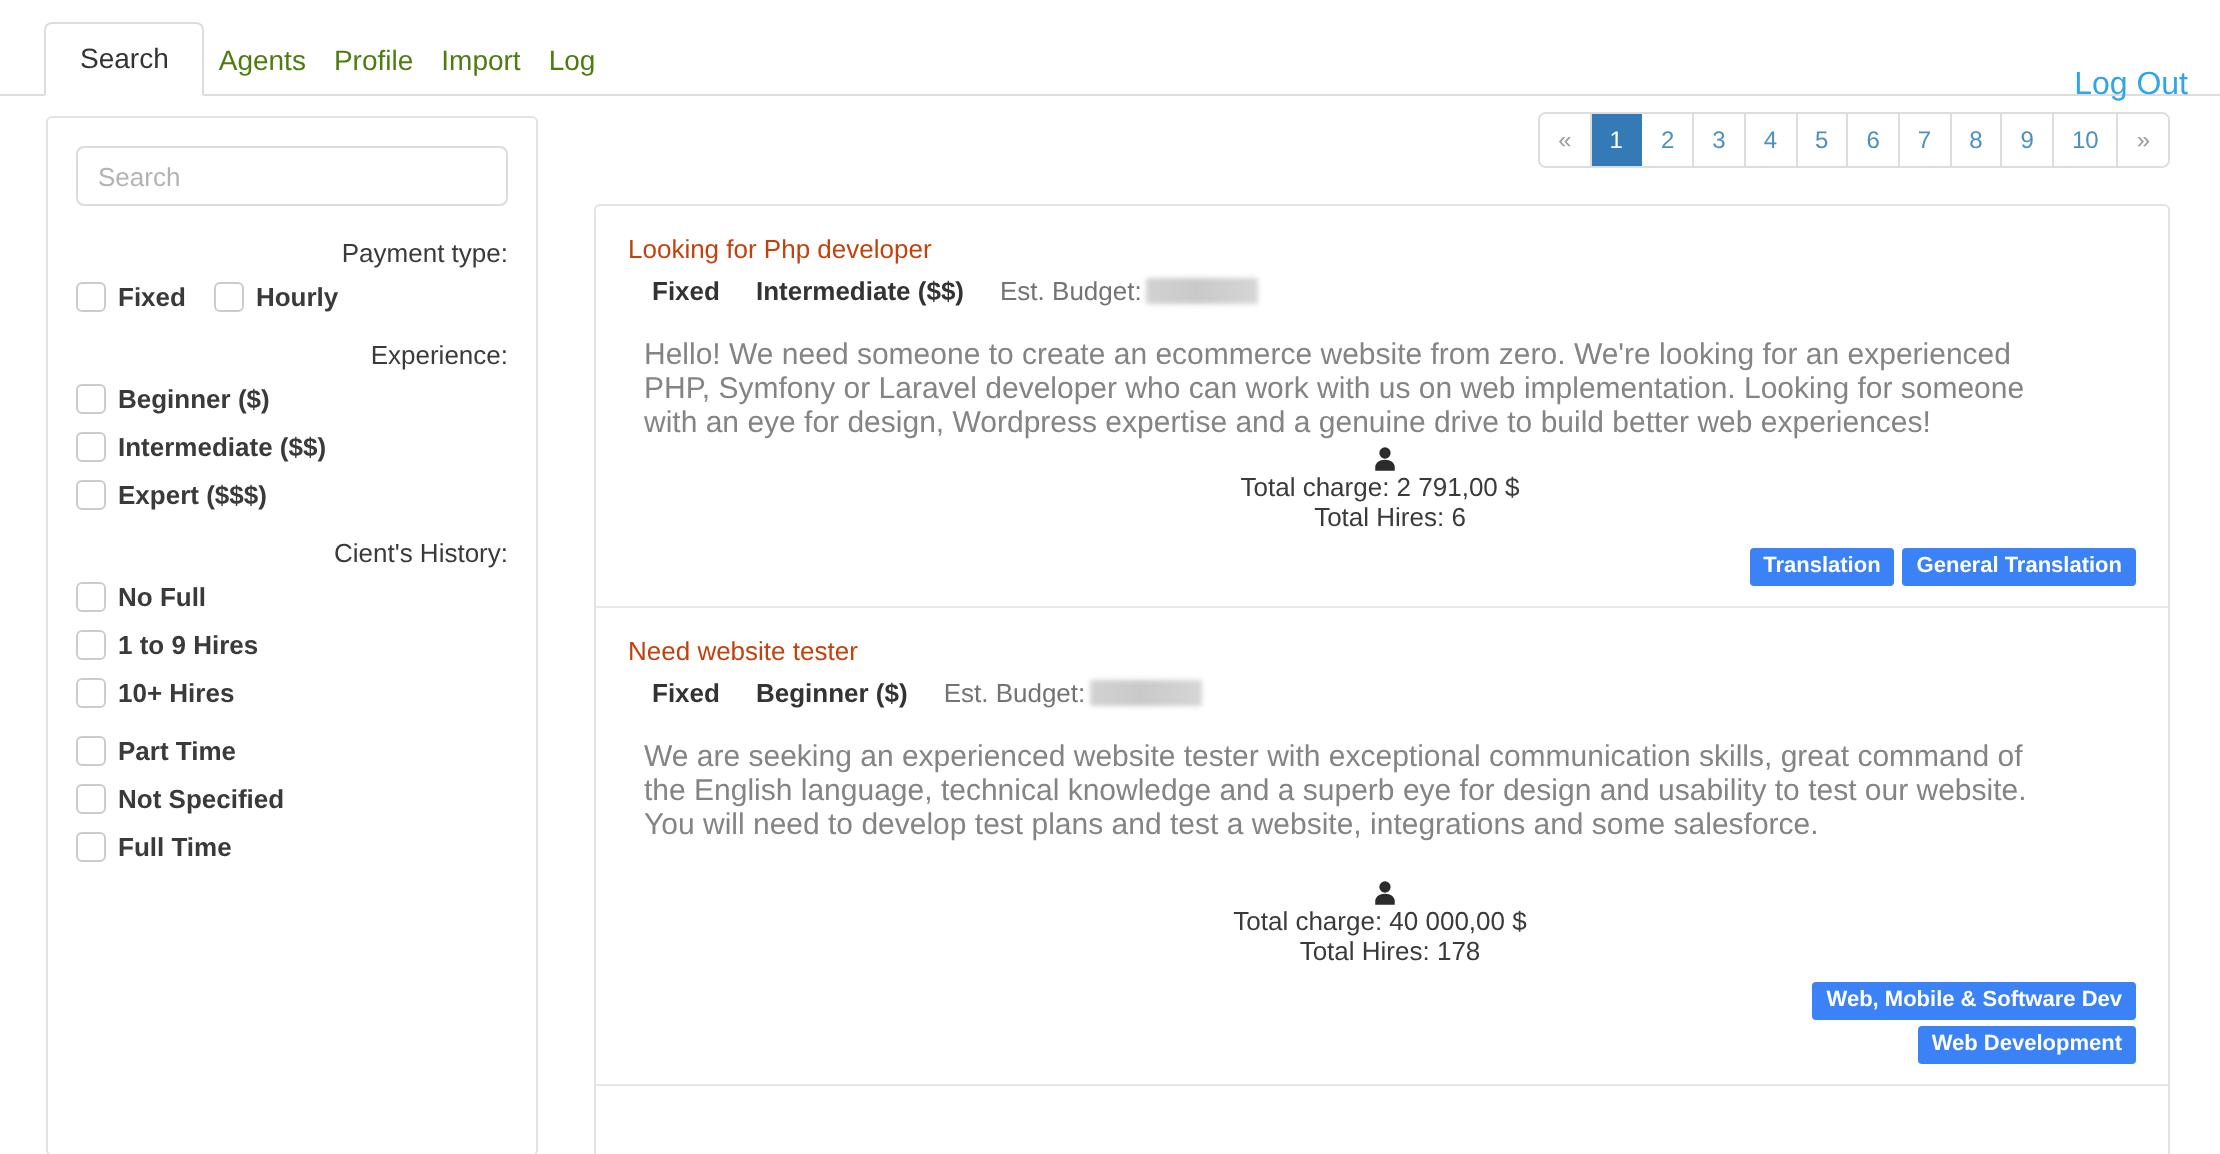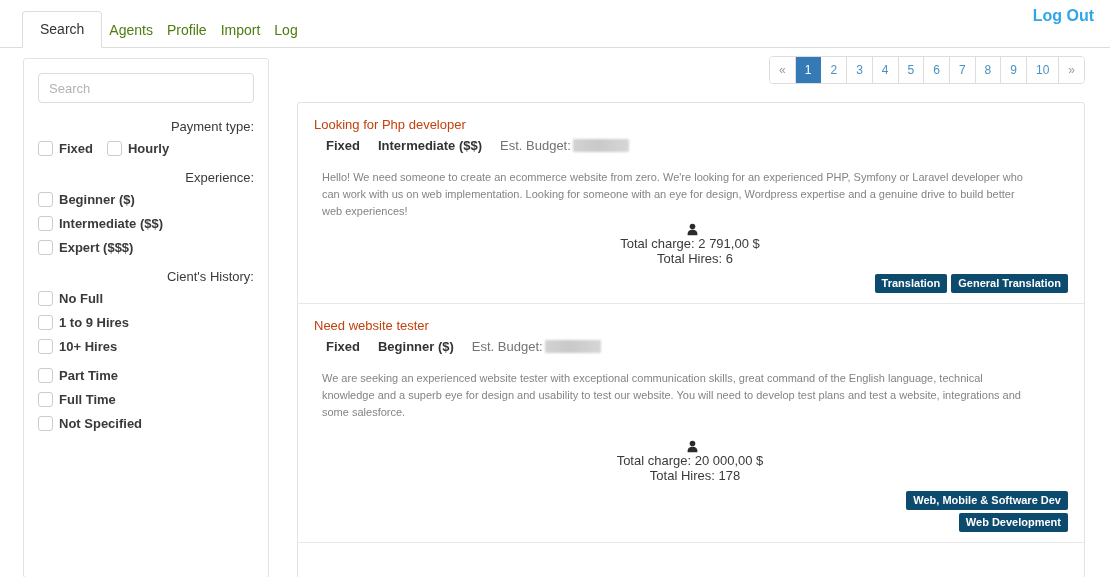--- a/index.html
+++ b/index.html
@@ -55,25 +55,24 @@
   }
   .tab-rest {
     display: flex;
     align-items: flex-end;
     padding-bottom: 4px;
   }
   .tab-rest .tab { padding: 6px 6px 7px 6px; }
   .logout {
     position: absolute;
     right: 16px;
-    top: 7px;
+    top: 34px;
     font-size: 16px;
     color: #30a5e8;
     cursor: pointer;
-    font-weight: bold;
   }
 
   
   .content {
     display: flex;
     align-items: flex-start;
   }
 
   
   .sidebar {
@@ -215,21 +214,21 @@
     display: inline-block;
     width: 56px;
     height: 13px;
     margin-left: 2px;
     background: linear-gradient(90deg, #d2d2d2 0%, #c9c9c9 45%, #d6d6d6 100%);
     filter: blur(1.2px);
     border-radius: 1px;
   }
   .job-desc {
     color: #848484;
-    font-size: 11px;
+    font-size: 15px;
     line-height: 17px;
     margin: 16px 0 2px 8px;
     max-width: 712px;
   }
   .job-stats {
     display: flex;
     align-items: center;
     font-size: 13px;
     color: #3a3a3a;
     margin-left: 8px;
@@ -247,21 +246,21 @@
 
   .tags {
     display: flex;
     flex-direction: column;
     align-items: flex-end;
     margin-top: 8px;
     gap: 3px;
   }
   .tag-row { display: flex; gap: 4px; }
   .tag {
-    background: #0c4a6e;
+    background: #3b82f6;
     color: #ffffff;
     font-size: 11px;
     font-weight: bold;
     padding: 3px 7px 4px 7px;
     border-radius: 2px;
     white-space: nowrap;
     cursor: pointer;
   }
 </style>
 </head>
@@ -335,25 +334,25 @@
     </div>
 
     
     <div class="filter-group">
       <div class="opt-row">
         <span class="cbox"></span>
         <span class="opt-label">Part Time</span>
       </div>
       <div class="opt-row">
         <span class="cbox"></span>
+        <span class="opt-label">Not Specified</span>
+      </div>
+      <div class="opt-row">
+        <span class="cbox"></span>
         <span class="opt-label">Full Time</span>
-      </div>
-      <div class="opt-row">
-        <span class="cbox"></span>
-        <span class="opt-label">Not Specified</span>
       </div>
     </div>
   </div>
 
   <div class="main">
 
     <div class="pager-wrap">
       <div class="pager">
         <div class="pg muted">«</div>
         <div class="pg active">1</div>
@@ -404,21 +403,21 @@
           <span class="m-exp">Beginner ($)</span>
           <span class="m-budget-label">Est. Budget:</span>
           <span class="redacted"></span>
         </div>
         <p class="job-desc">We are seeking an experienced website tester with exceptional communication skills, great command of the English language, technical knowledge and a superb eye for design and usability to test our website. You will need to develop test plans and test a website, integrations and some salesforce.</p>
         <div class="job-stats spaced">
           <svg class="user-icon" viewBox="0 0 14 16" xmlns="http://www.w3.org/2000/svg">
             <circle cx="7" cy="4.2" r="3.6" fill="#2b2b2b"></circle>
             <path d="M7 8.4c-3.6 0-6.2 2-6.2 4.6V15.4h12.4v-2.4C13.2 10.4 10.6 8.4 7 8.4z" fill="#2b2b2b"></path>
           </svg>
-          <span class="charge">Total charge: 20 000,00 $</span>
+          <span class="charge">Total charge: 40 000,00 $</span>
           <span>Total Hires: 178</span>
         </div>
         <div class="tags">
           <div class="tag-row">
             <span class="tag">Web, Mobile &amp; Software Dev</span>
           </div>
           <div class="tag-row">
             <span class="tag">Web Development</span>
           </div>
         </div>

